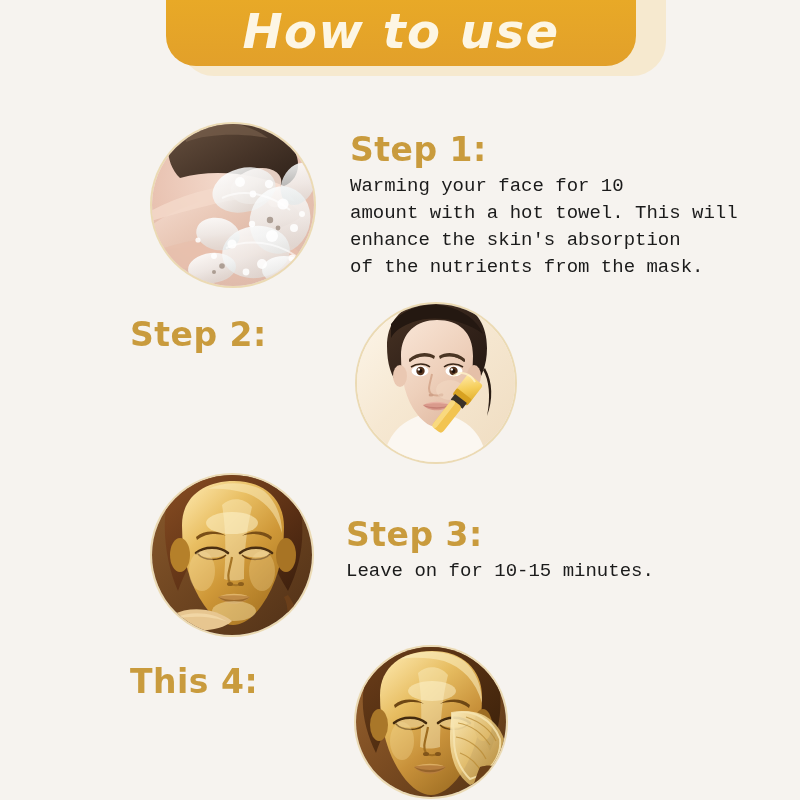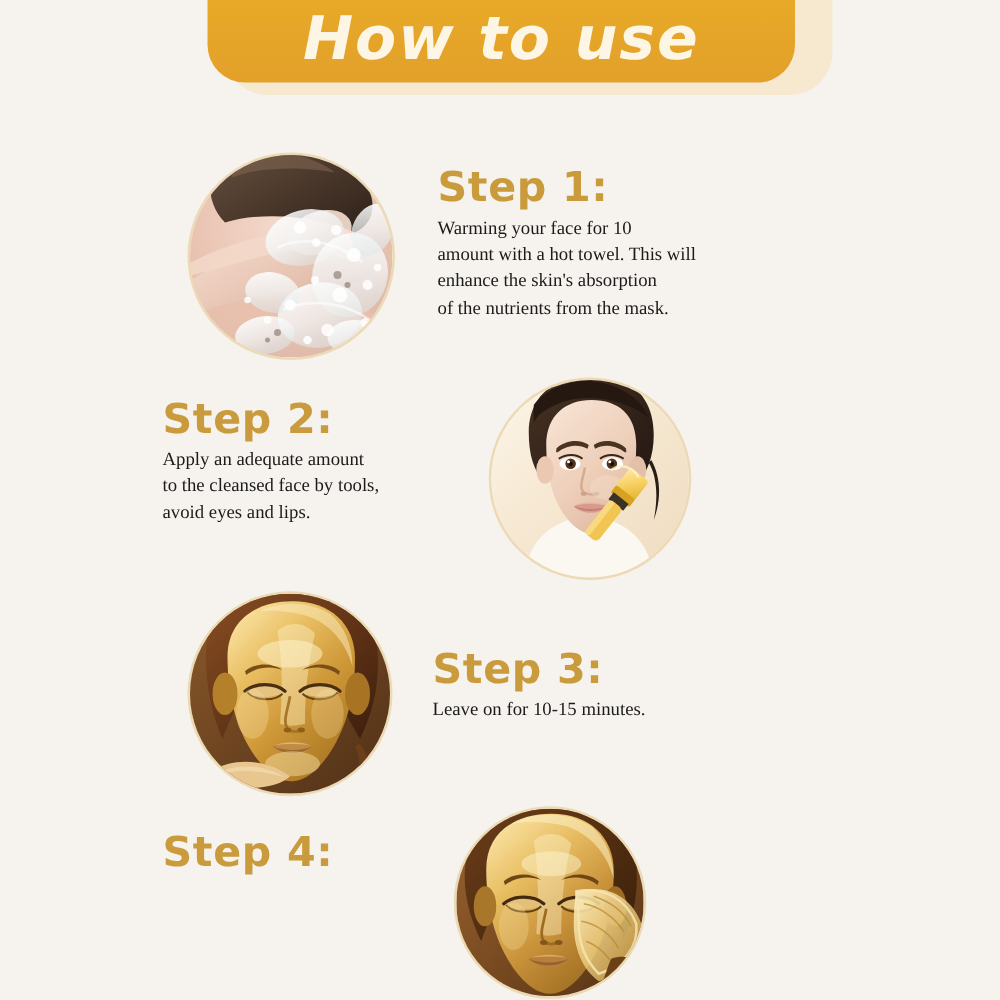--- a/index.html
+++ b/index.html
@@ -78,22 +78,22 @@
     font-family: "DejaVu Sans", sans-serif;
     font-weight: bold;
     font-size: 33px;
     color: #c99b3d;
     letter-spacing: 0.5px;
     line-height: 1.05;
     margin: 0 0 5px 0;
     white-space: nowrap;
   }
   .step-body {
-    font-family: Liberation Serif, serif;
-    font-size: 15px;
+    font-family: Liberation Mono, monospace;
+    font-size: 19px;
     color: #1b1b1b;
     line-height: 1.42;
     margin: 0;
   }
   .step-body div { white-space: nowrap; }
 
   
   #step-1 { top: 92px;  left: 152px; }
   #step-1 .step-photo { width: 162px; height: 162px; }
   #step-1 .step-text  { margin-left: 36px; margin-top: 9px; }
@@ -199,25 +199,20 @@
       <div>amount with a hot towel. This will</div>
       <div>enhance the skin's absorption</div>
       <div>of the nutrients from the mask.</div>
     </div>
   </div>
 </div>
 
 <div class="step" id="step-2">
   <div class="step-text">
     <p class="step-heading">Step 2:</p>
-    <div class="step-body">
-      <div>Apply an adequate amount</div>
-      <div>to the cleansed face by tools,</div>
-      <div>avoid eyes and lips.</div>
-    </div>
   </div>
   <div class="step-photo">
     <svg width="158" height="158" viewBox="0 0 158 158">
       <defs>
         <linearGradient id="s2bg" x1="0" y1="0" x2="1" y2="1">
           <stop offset="0%" stop-color="#fdf6ea"></stop>
           <stop offset="45%" stop-color="#f6e8d2"></stop>
           <stop offset="100%" stop-color="#efdcc0"></stop>
         </linearGradient>
         <linearGradient id="s2skin" x1="0.2" y1="0" x2="0.8" y2="1">
@@ -331,21 +326,21 @@
   <div class="step-text">
     <p class="step-heading">Step 3:</p>
     <div class="step-body">
       <div>Leave on for 10-15 minutes.</div>
     </div>
   </div>
 </div>
 
 <div class="step" id="step-4">
   <div class="step-text">
-    <p class="step-heading">Step 4:</p>
+    <p class="step-heading">This 4:</p>
   </div>
   <div class="step-photo">
     <svg width="150" height="150" viewBox="0 0 150 150">
       <defs>
         <linearGradient id="s4bg" x1="0" y1="0" x2="1" y2="1">
           <stop offset="0%" stop-color="#9a6430"></stop>
           <stop offset="50%" stop-color="#7a4b21"></stop>
           <stop offset="100%" stop-color="#533214"></stop>
         </linearGradient>
         <linearGradient id="s4gold" x1="0.2" y1="0" x2="0.8" y2="1">

